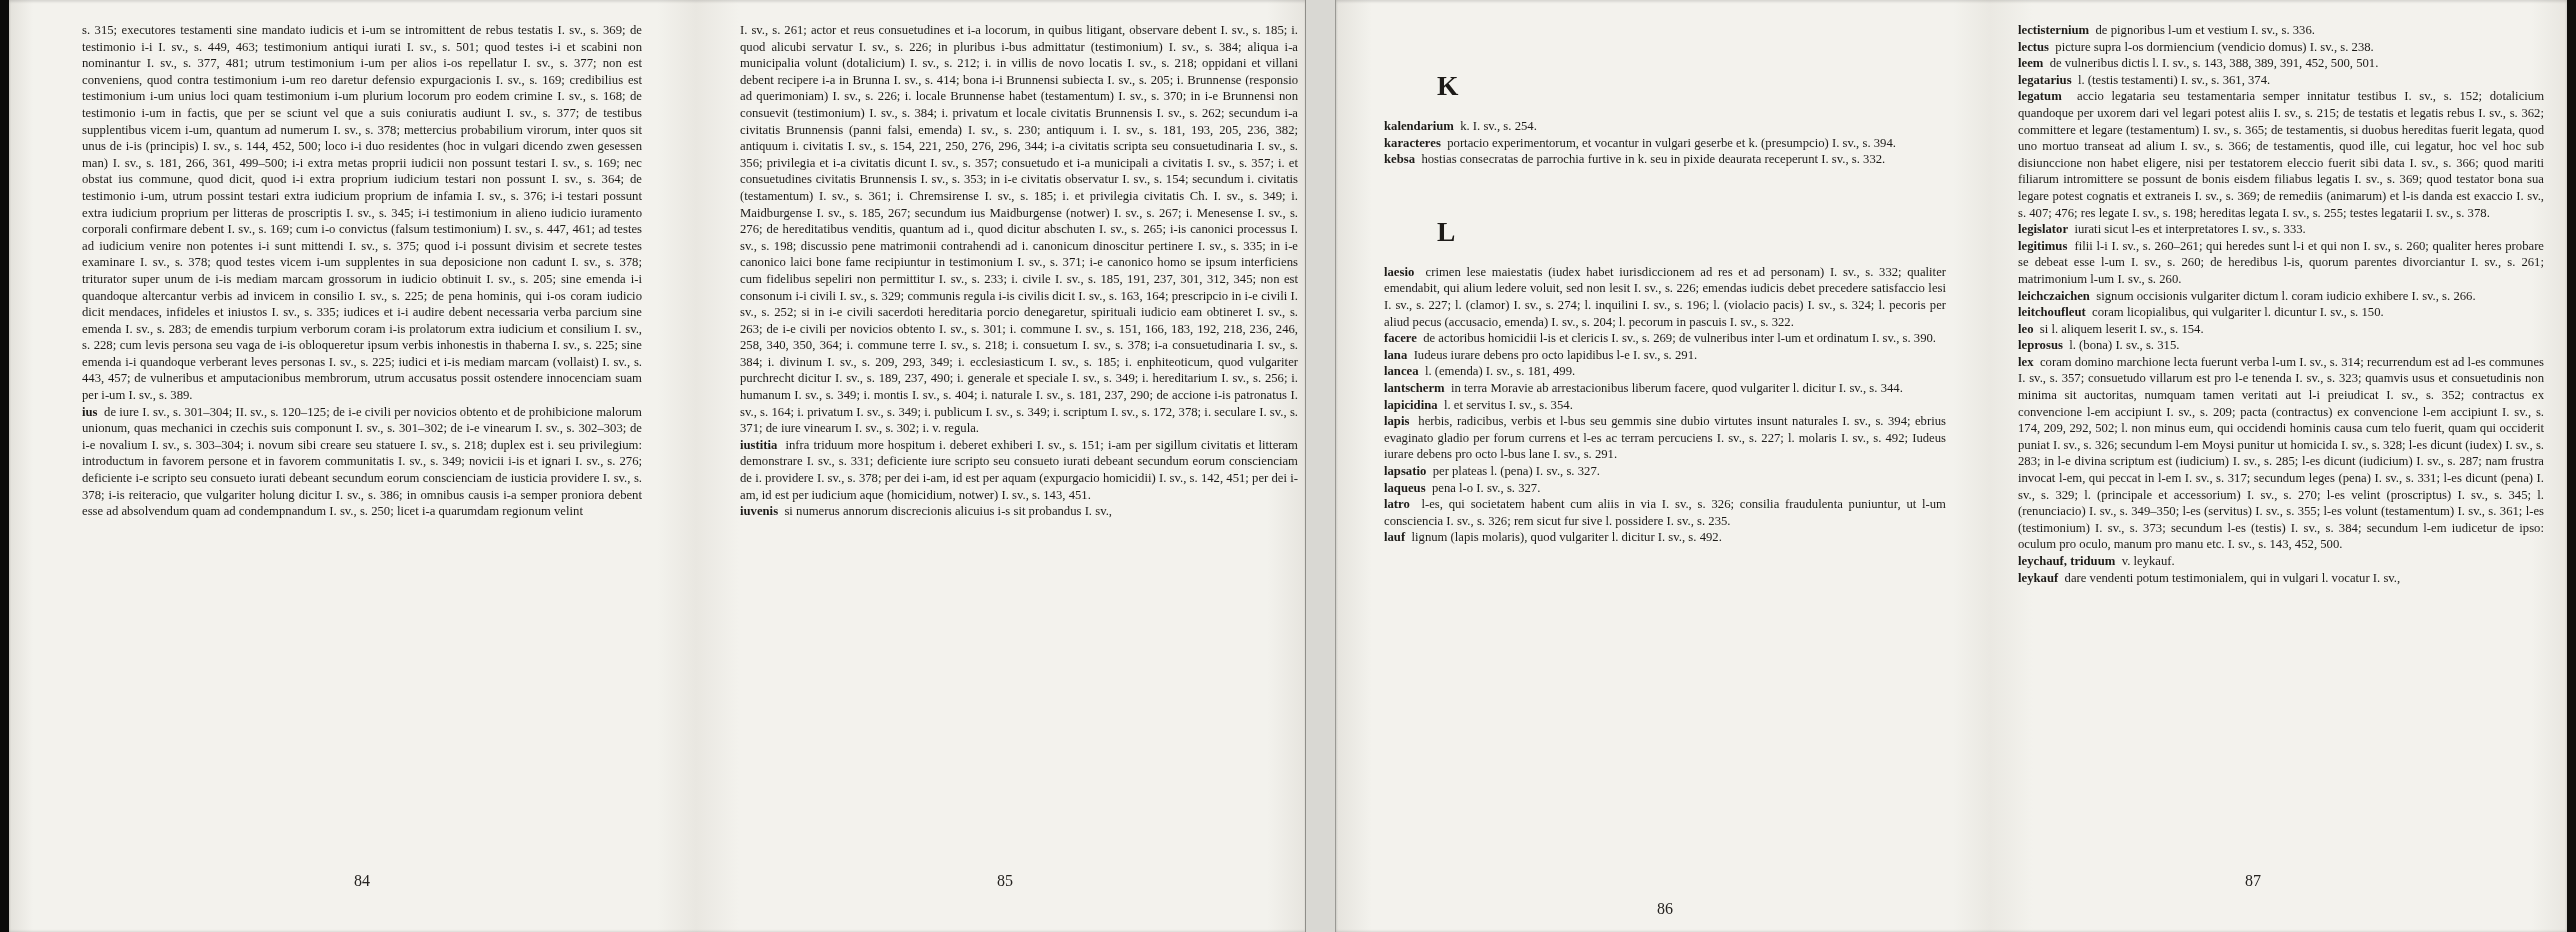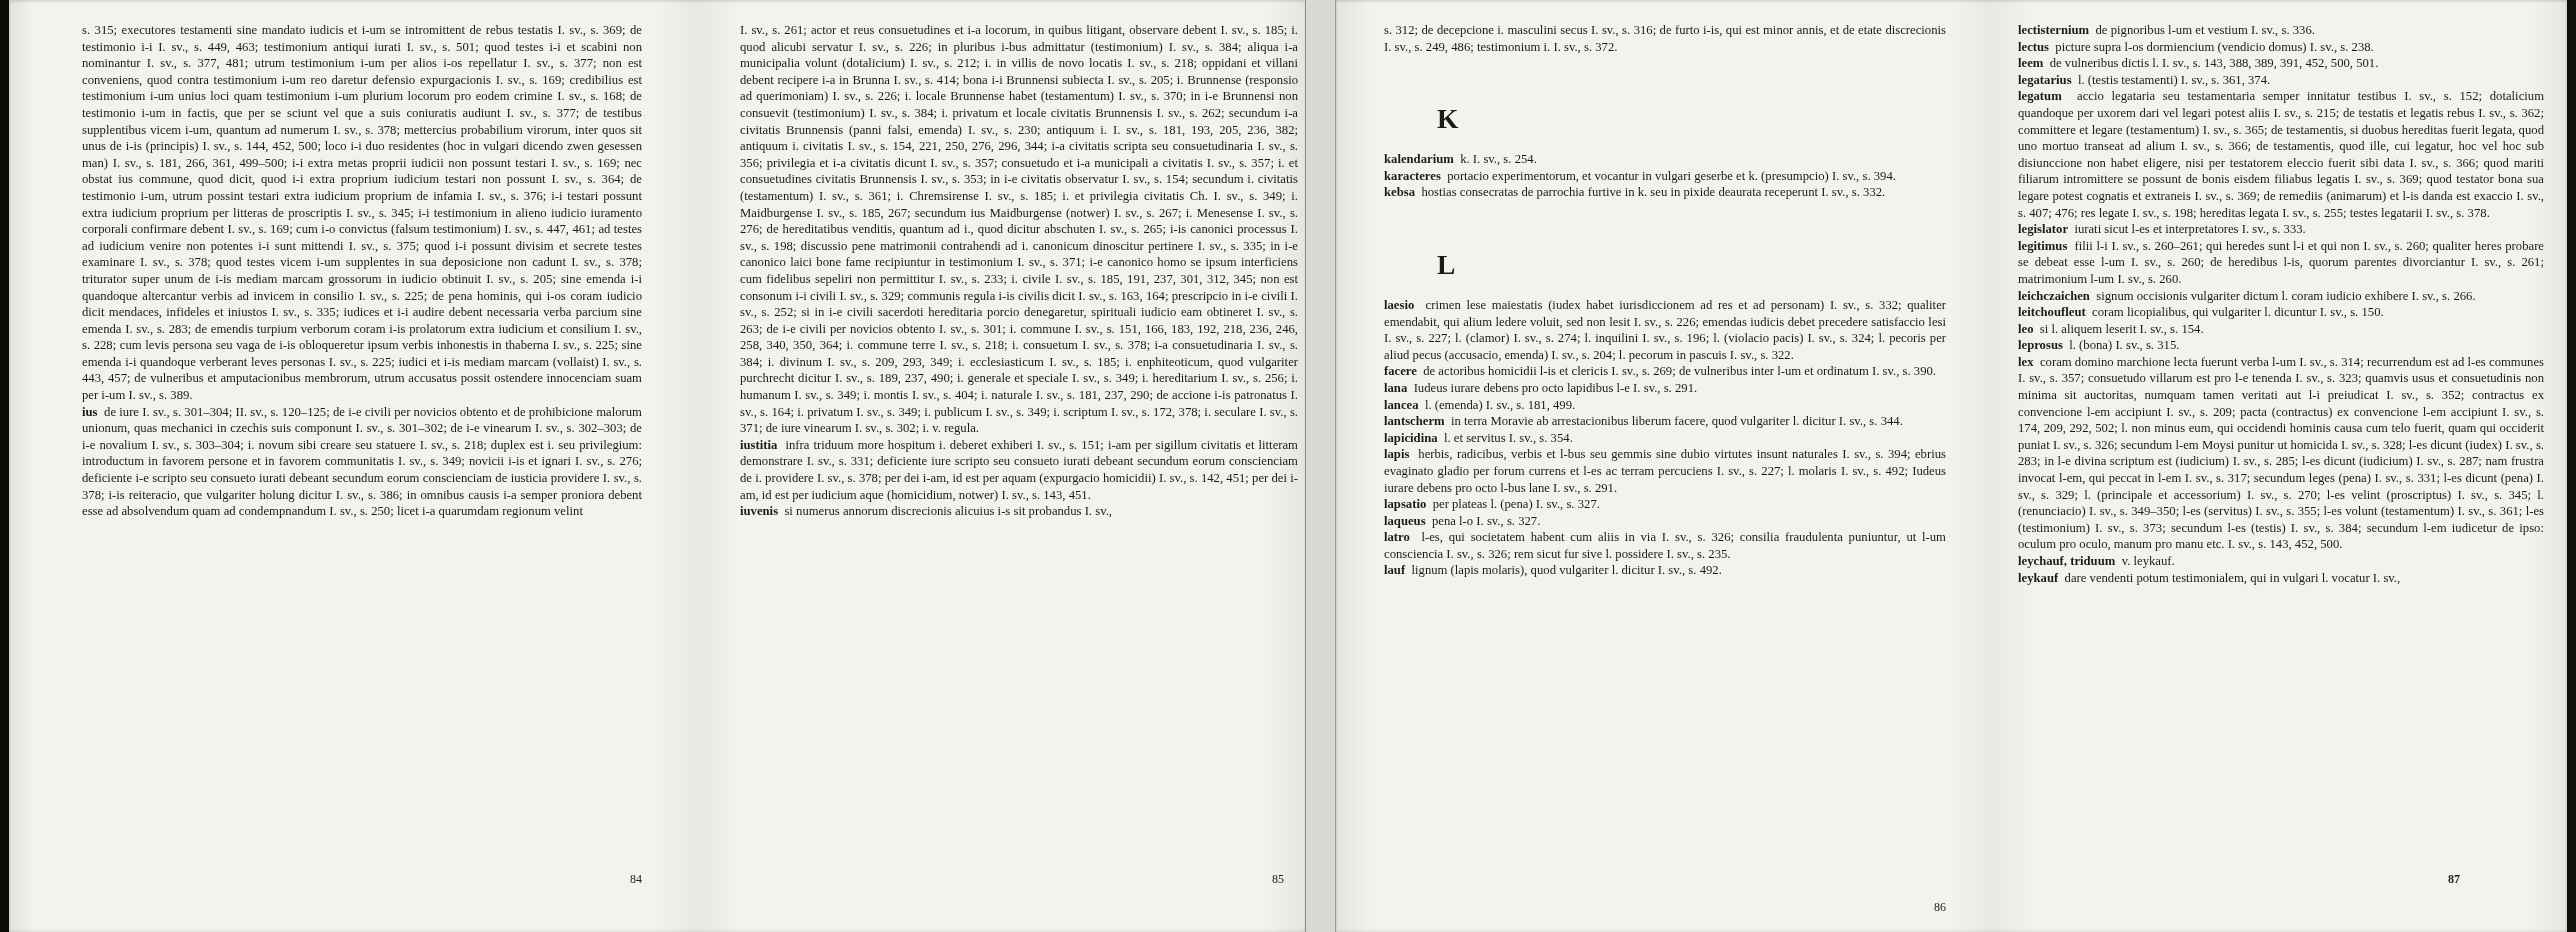--- a/index.html
+++ b/index.html
@@ -41,27 +41,27 @@
   #page-85 { left: 740px;  width: 558px; }
   #page-86 { left: 1384px; width: 562px; }
   #page-87 { left: 2018px; width: 526px; }
   .page p.entry { margin: 0; }
   .page p.entry b.headword { font-weight: bold; margin-top: 12px; }
   .section-letter {
     font-size: 27.5px; line-height: 31px; font-weight: bold;
     margin: 48px 0 17px 53px; color: #1d1b18;
   }
   .page-number {
-    position: absolute; top: 872px; font-size: 12px; color: #24221f;
-    text-align: right;
+    position: absolute; top: 872px; font-size: 16px; color: #24221f;
+    text-align: center;
   }
   #pn-84 { left: 82px;   width: 560px; }
   #pn-85 { left: 726px;  width: 558px; }
   #pn-86 { left: 1384px; width: 562px; margin-top: 28px; }
-  #pn-87 { left: 1934px; width: 526px; font-weight: bold; }
+  #pn-87 { left: 1990px; width: 526px; }
 </style>
 </head>
 <body>
 
 <div class="stage">
   <div class="edge edge-left"></div>
   <div class="sheet" id="sheet-1"></div>
   <div class="sheet-gap"></div>
   <div class="sheet" id="sheet-2"></div>
   <div class="edge edge-right"></div>
@@ -74,21 +74,20 @@
   </section>
   <section class="page" id="page-85">
     <div>
         <p class="entry">I. sv., s. 261; actor et reus consuetudines et i-a locorum, in quibus litigant, observare debent  I. sv., s. 185; i. quod alicubi servatur  I. sv., s. 226; in pluribus i-bus admittatur (testimonium)  I. sv., s. 384; aliqua i-a municipalia volunt (dotalicium)  I. sv., s. 212; i. in villis de novo locatis  I. sv., s. 218; oppidani et villani debent recipere i-a in Brunna  I. sv., s. 414; bona i-i Brunnensi subiecta  I. sv., s. 205; i. Brunnense (responsio ad querimoniam)  I. sv., s. 226; i. locale Brunnense habet (testamentum)  I. sv., s. 370; in i-e Brunnensi non consuevit (testimonium)  I. sv., s. 384; i. privatum et locale civitatis Brunnensis  I. sv., s. 262; secundum i-a civitatis Brunnensis (panni falsi, emenda)  I. sv., s. 230; antiquum i.  I. sv., s. 181, 193, 205, 236, 382; antiquum i. civitatis  I. sv., s. 154, 221, 250, 276, 296, 344; i-a civitatis scripta seu consuetudinaria  I. sv., s. 356; privilegia et i-a civitatis dicunt  I. sv., s. 357; consuetudo et i-a municipali a civitatis  I. sv., s. 357; i. et consuetudines civitatis Brunnensis  I. sv., s. 353; in i-e civitatis observatur  I. sv., s. 154; secundum i. civitatis (testamentum)  I. sv., s. 361; i. Chremsirense  I. sv., s. 185; i. et privilegia civitatis Ch.  I. sv., s. 349; i. Maidburgense  I. sv., s. 185, 267; secundum ius Maidburgense (notwer)  I. sv., s. 267; i. Menesense  I. sv., s. 276; de hereditatibus venditis, quantum ad i., quod dicitur abschuten  I. sv., s. 265; i-is canonici processus  I. sv., s. 198; discussio pene matrimonii contrahendi ad i. canonicum dinoscitur pertinere  I. sv., s. 335; in i-e canonico laici bone fame recipiuntur in testimonium  I. sv., s. 371; i-e canonico homo se ipsum interficiens cum fidelibus sepeliri non permittitur  I. sv., s. 233; i. civile  I. sv., s. 185, 191, 237, 301, 312, 345; non est consonum i-i civili  I. sv., s. 329; communis regula i-is civilis dicit  I. sv., s. 163, 164; prescripcio in i-e civili  I. sv., s. 252; si in i-e civili sacerdoti hereditaria porcio denegaretur, spirituali iudicio eam obtineret  I. sv., s. 263; de i-e civili per novicios obtento  I. sv., s. 301; i. commune  I. sv., s. 151, 166, 183, 192, 218, 236, 246, 258, 340, 350, 364; i. commune terre  I. sv., s. 218; i. consuetum  I. sv., s. 378; i-a consuetudinaria  I. sv., s. 384; i. divinum  I. sv., s. 209, 293, 349; i. ecclesiasticum  I. sv., s. 185; i. enphiteoticum, quod vulgariter purchrecht dicitur  I. sv., s. 189, 237, 490; i. generale et speciale  I. sv., s. 349; i. hereditarium  I. sv., s. 256; i. humanum  I. sv., s. 349; i. montis  I. sv., s. 404; i. naturale  I. sv., s. 181, 237, 290; de accione i-is patronatus  I. sv., s. 164; i. privatum  I. sv., s. 349; i. publicum  I. sv., s. 349; i. scriptum  I. sv., s. 172, 378; i. seculare  I. sv., s. 371; de iure vinearum  I. sv., s. 302; i. v. regula.</p>
         <p class="entry"><b class="headword">iustitia</b>&nbsp; infra triduum more hospitum i. deberet exhiberi  I. sv., s. 151; i-am per sigillum civitatis et litteram demonstrare  I. sv., s. 331; deficiente iure scripto seu consueto iurati debeant secundum eorum conscienciam de i. providere  I. sv., s. 378; per dei i-am, id est per aquam (expurgacio homicidii)  I. sv., s. 142, 451; per dei i-am, id est per iudicium aque (homicidium, notwer)  I. sv., s. 143, 451.</p>
         <p class="entry"><b class="headword">iuvenis</b>&nbsp; si numerus annorum discrecionis alicuius i-s sit probandus  I. sv.,</p>
       </div>
   </section>
   <section class="page" id="page-86">
     <div>
-        <p class="entry">s. 312; de decepcione i. masculini secus  I. sv., s. 316; de furto i-is, qui est minor annis, et de etate discrecionis  I. sv., s. 249, 486; testimonium i.  I. sv., s. 372.</p>
         <div class="section-letter">K</div>
         <p class="entry"><b class="headword">kalendarium</b>&nbsp; k.  I. sv., s. 254.</p>
         <p class="entry"><b class="headword">karacteres</b>&nbsp; portacio experimentorum, et vocantur in vulgari geserbe et k. (presumpcio)  I. sv., s. 394.</p>
         <p class="entry"><b class="headword">kebsa</b>&nbsp; hostias consecratas de parrochia furtive in k. seu in pixide deaurata receperunt  I. sv., s. 332.</p>
         <div class="section-letter">L</div>
         <p class="entry"><b class="headword">laesio</b>&nbsp; crimen lese maiestatis (iudex habet iurisdiccionem ad res et ad personam)  I. sv., s. 332; qualiter emendabit, qui alium ledere voluit, sed non lesit  I. sv., s. 226; emendas iudicis debet precedere satisfaccio lesi  I. sv., s. 227; l. (clamor)  I. sv., s. 274; l. inquilini  I. sv., s. 196; l. (violacio pacis)  I. sv., s. 324; l. pecoris per aliud pecus (accusacio, emenda)  I. sv., s. 204; l. pecorum in pascuis  I. sv., s. 322.</p>
         <p class="entry"><b class="headword">facere</b>&nbsp; de actoribus homicidii l-is et clericis  I. sv., s. 269; de vulneribus inter l-um et ordinatum  I. sv., s. 390.</p>
         <p class="entry"><b class="headword">lana</b>&nbsp; Iudeus iurare debens pro octo lapidibus l-e  I. sv., s. 291.</p>
         <p class="entry"><b class="headword">lancea</b>&nbsp; l. (emenda)  I. sv., s. 181, 499.</p>
         <p class="entry"><b class="headword">lantscherm</b>&nbsp; in terra Moravie ab arrestacionibus liberum facere, quod vulgariter l. dicitur  I. sv., s. 344.</p>

